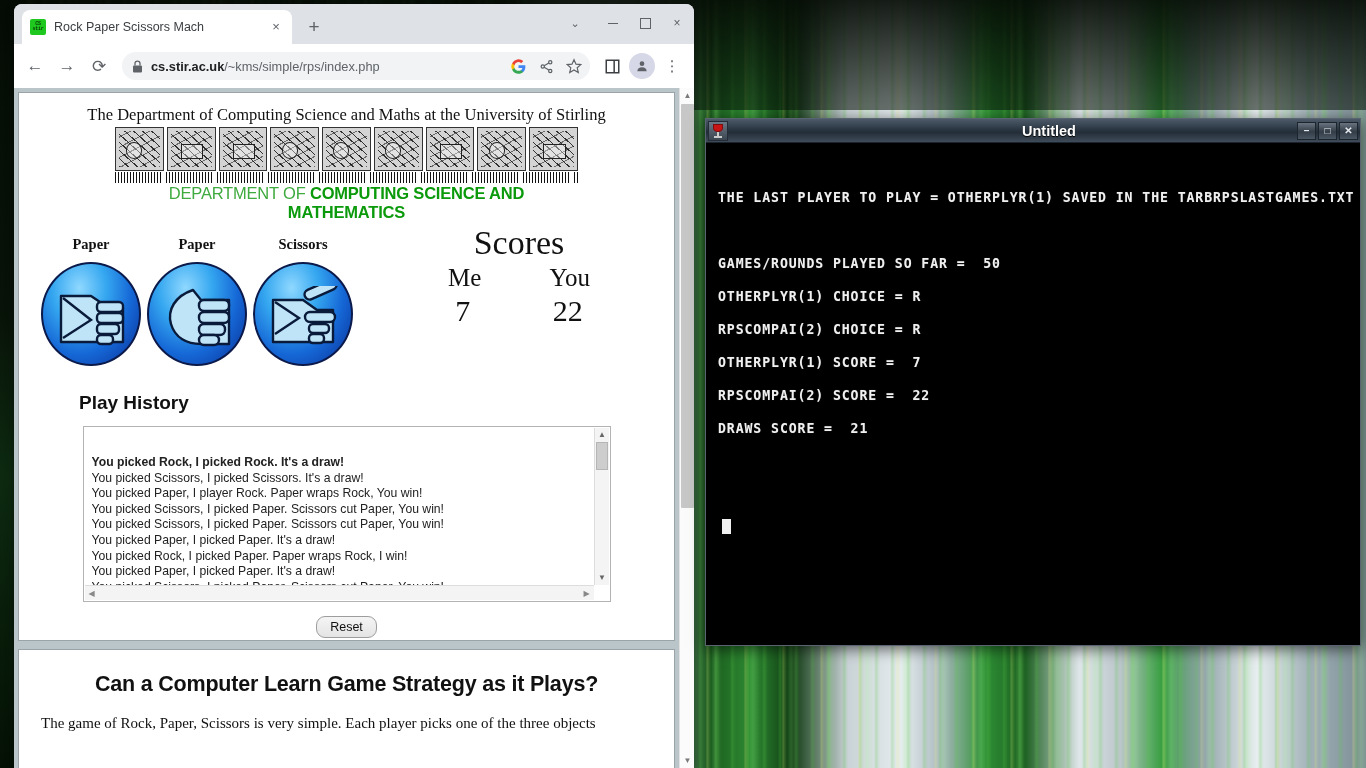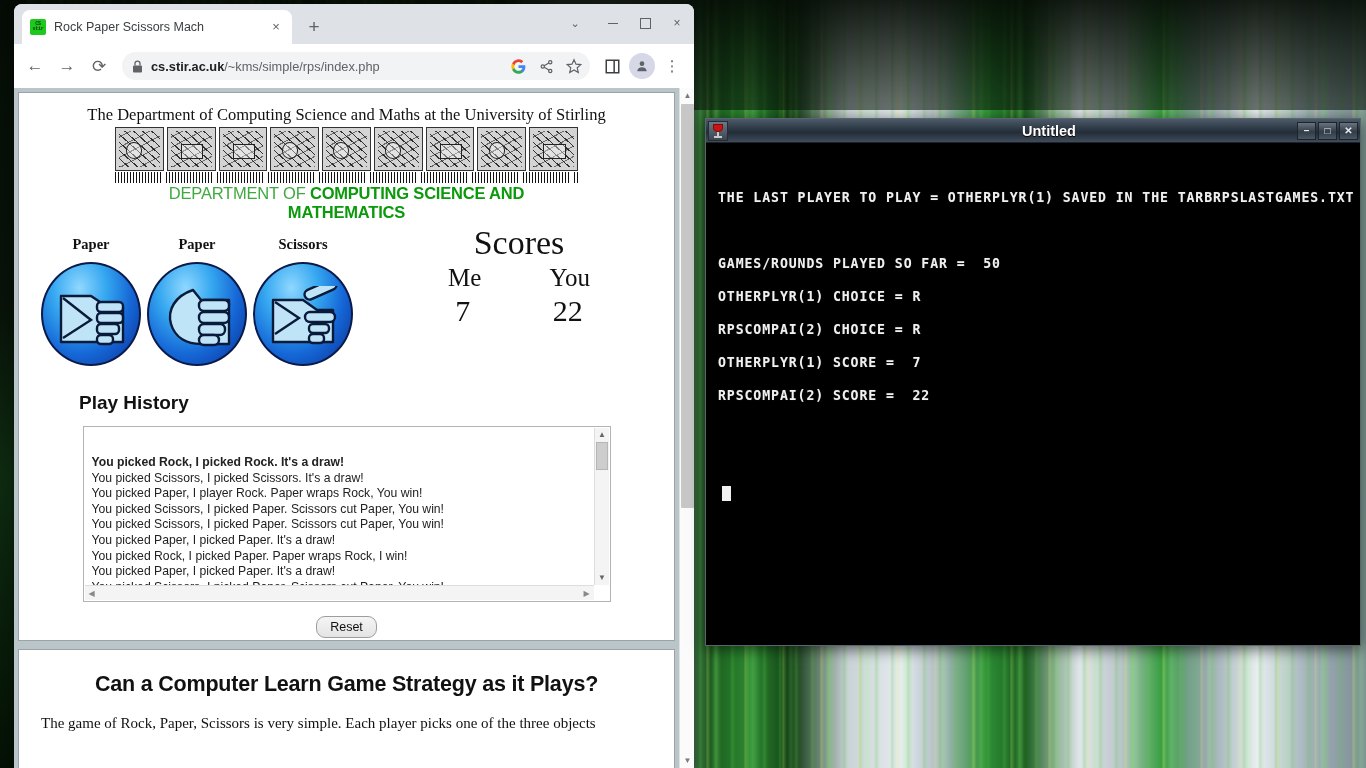--- a/index.html
+++ b/index.html
@@ -603,17 +603,18 @@
     </div>
   </div>
   <div class="term-body">
     <div class="term-line">THE LAST PLAYER TO PLAY = OTHERPLYR(1) SAVED IN THE TARBRPSLASTGAMES.TXT FILE</div>
     <div class="term-line spacer"></div>
     <div class="term-line">GAMES/ROUNDS PLAYED SO FAR =  50</div>
     <div class="term-line">OTHERPLYR(1) CHOICE = R</div>
     <div class="term-line">RPSCOMPAI(2) CHOICE = R</div>
     <div class="term-line">OTHERPLYR(1) SCORE =  7</div>
     <div class="term-line">RPSCOMPAI(2) SCORE =  22</div>
+    <div class="term-line">DRAWS SCORE =  21</div>
     <div class="term-line spacer"></div>
     <div class="term-line spacer"></div>
     <div class="term-line"><span class="cursor"></span></div>
   </div>
 </div>
 
 </body></html>

